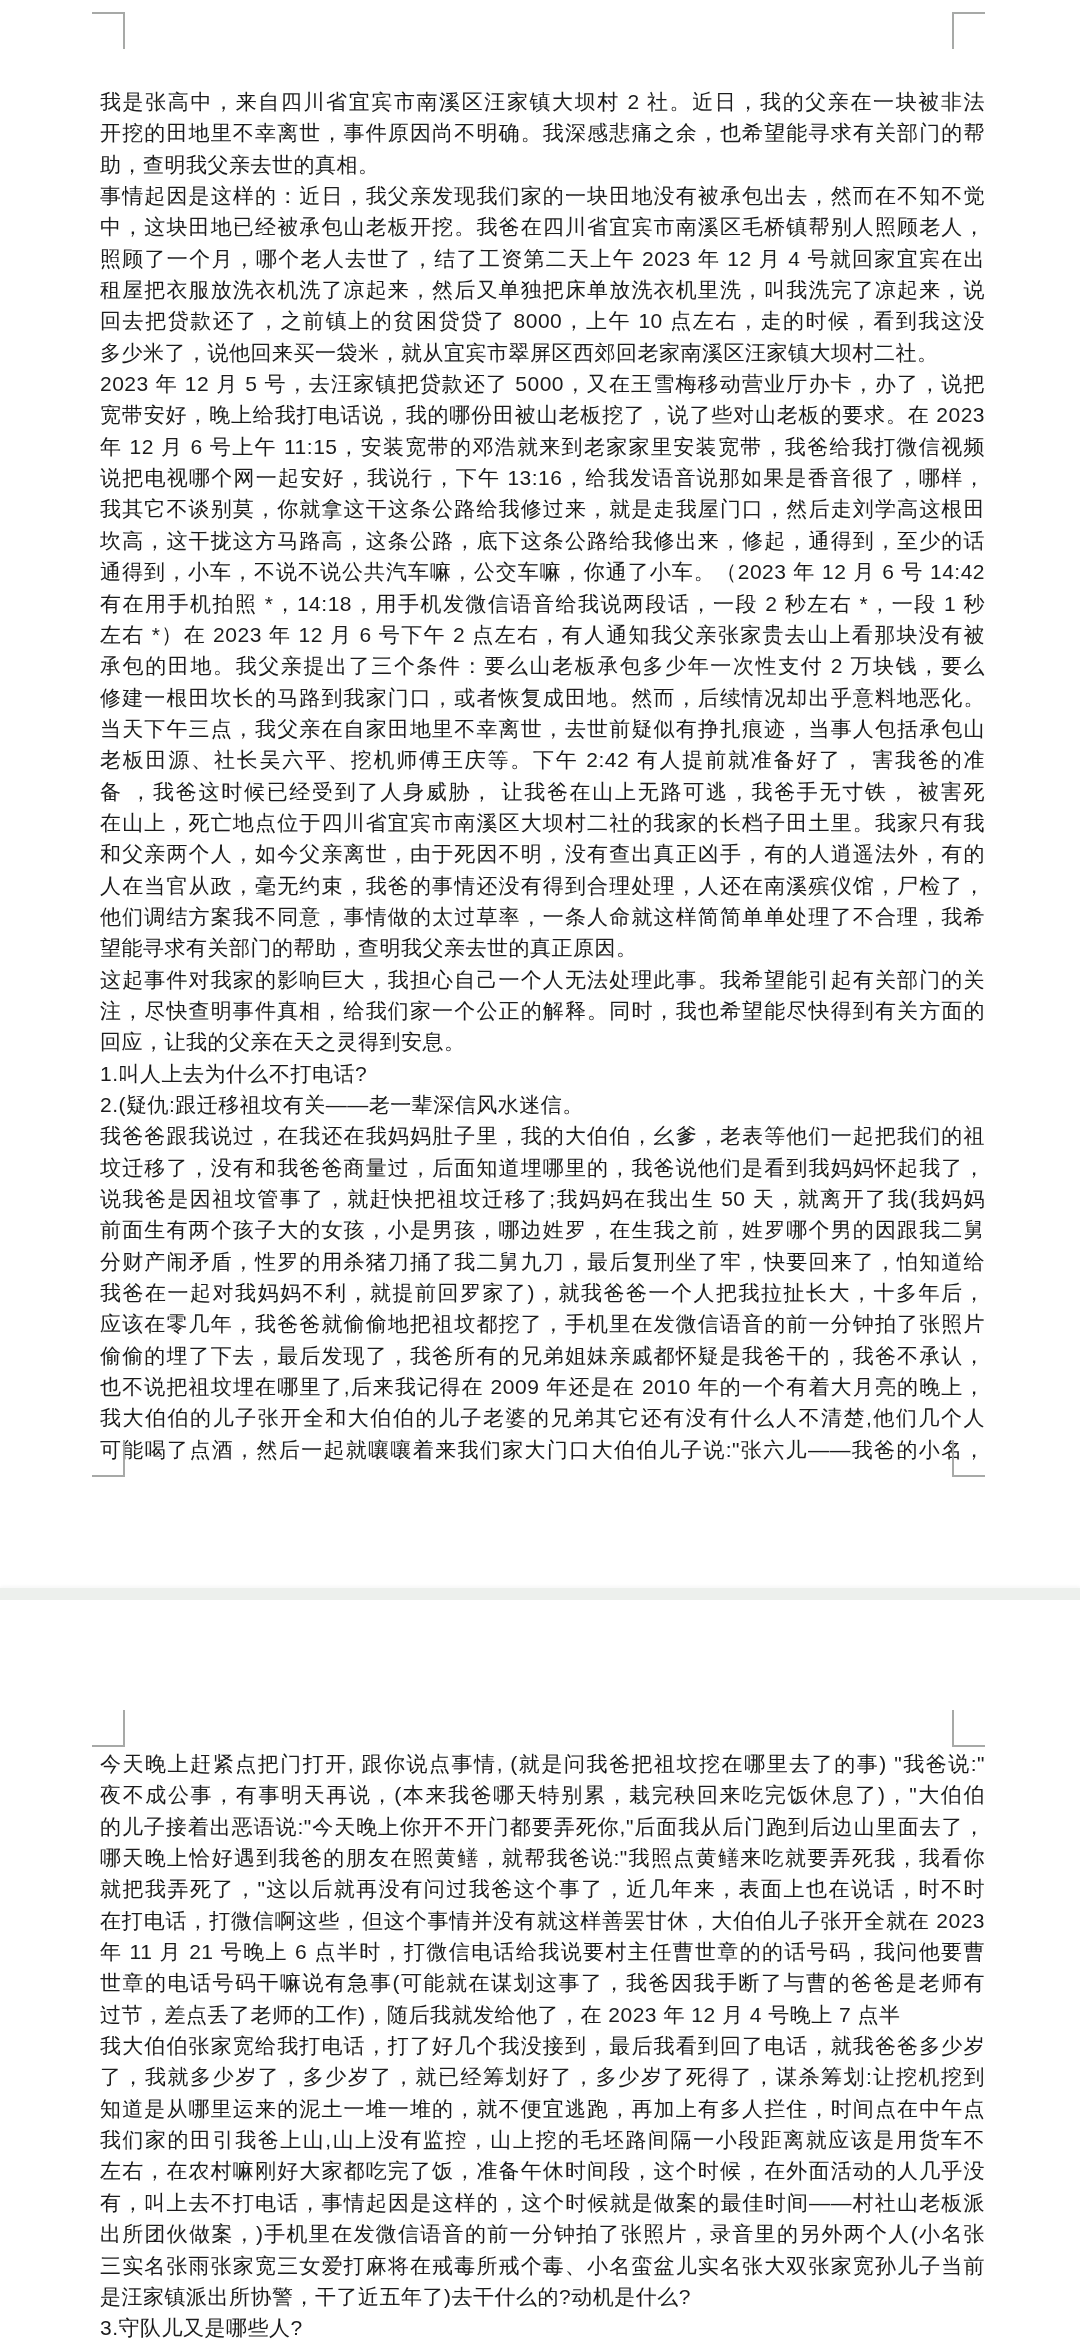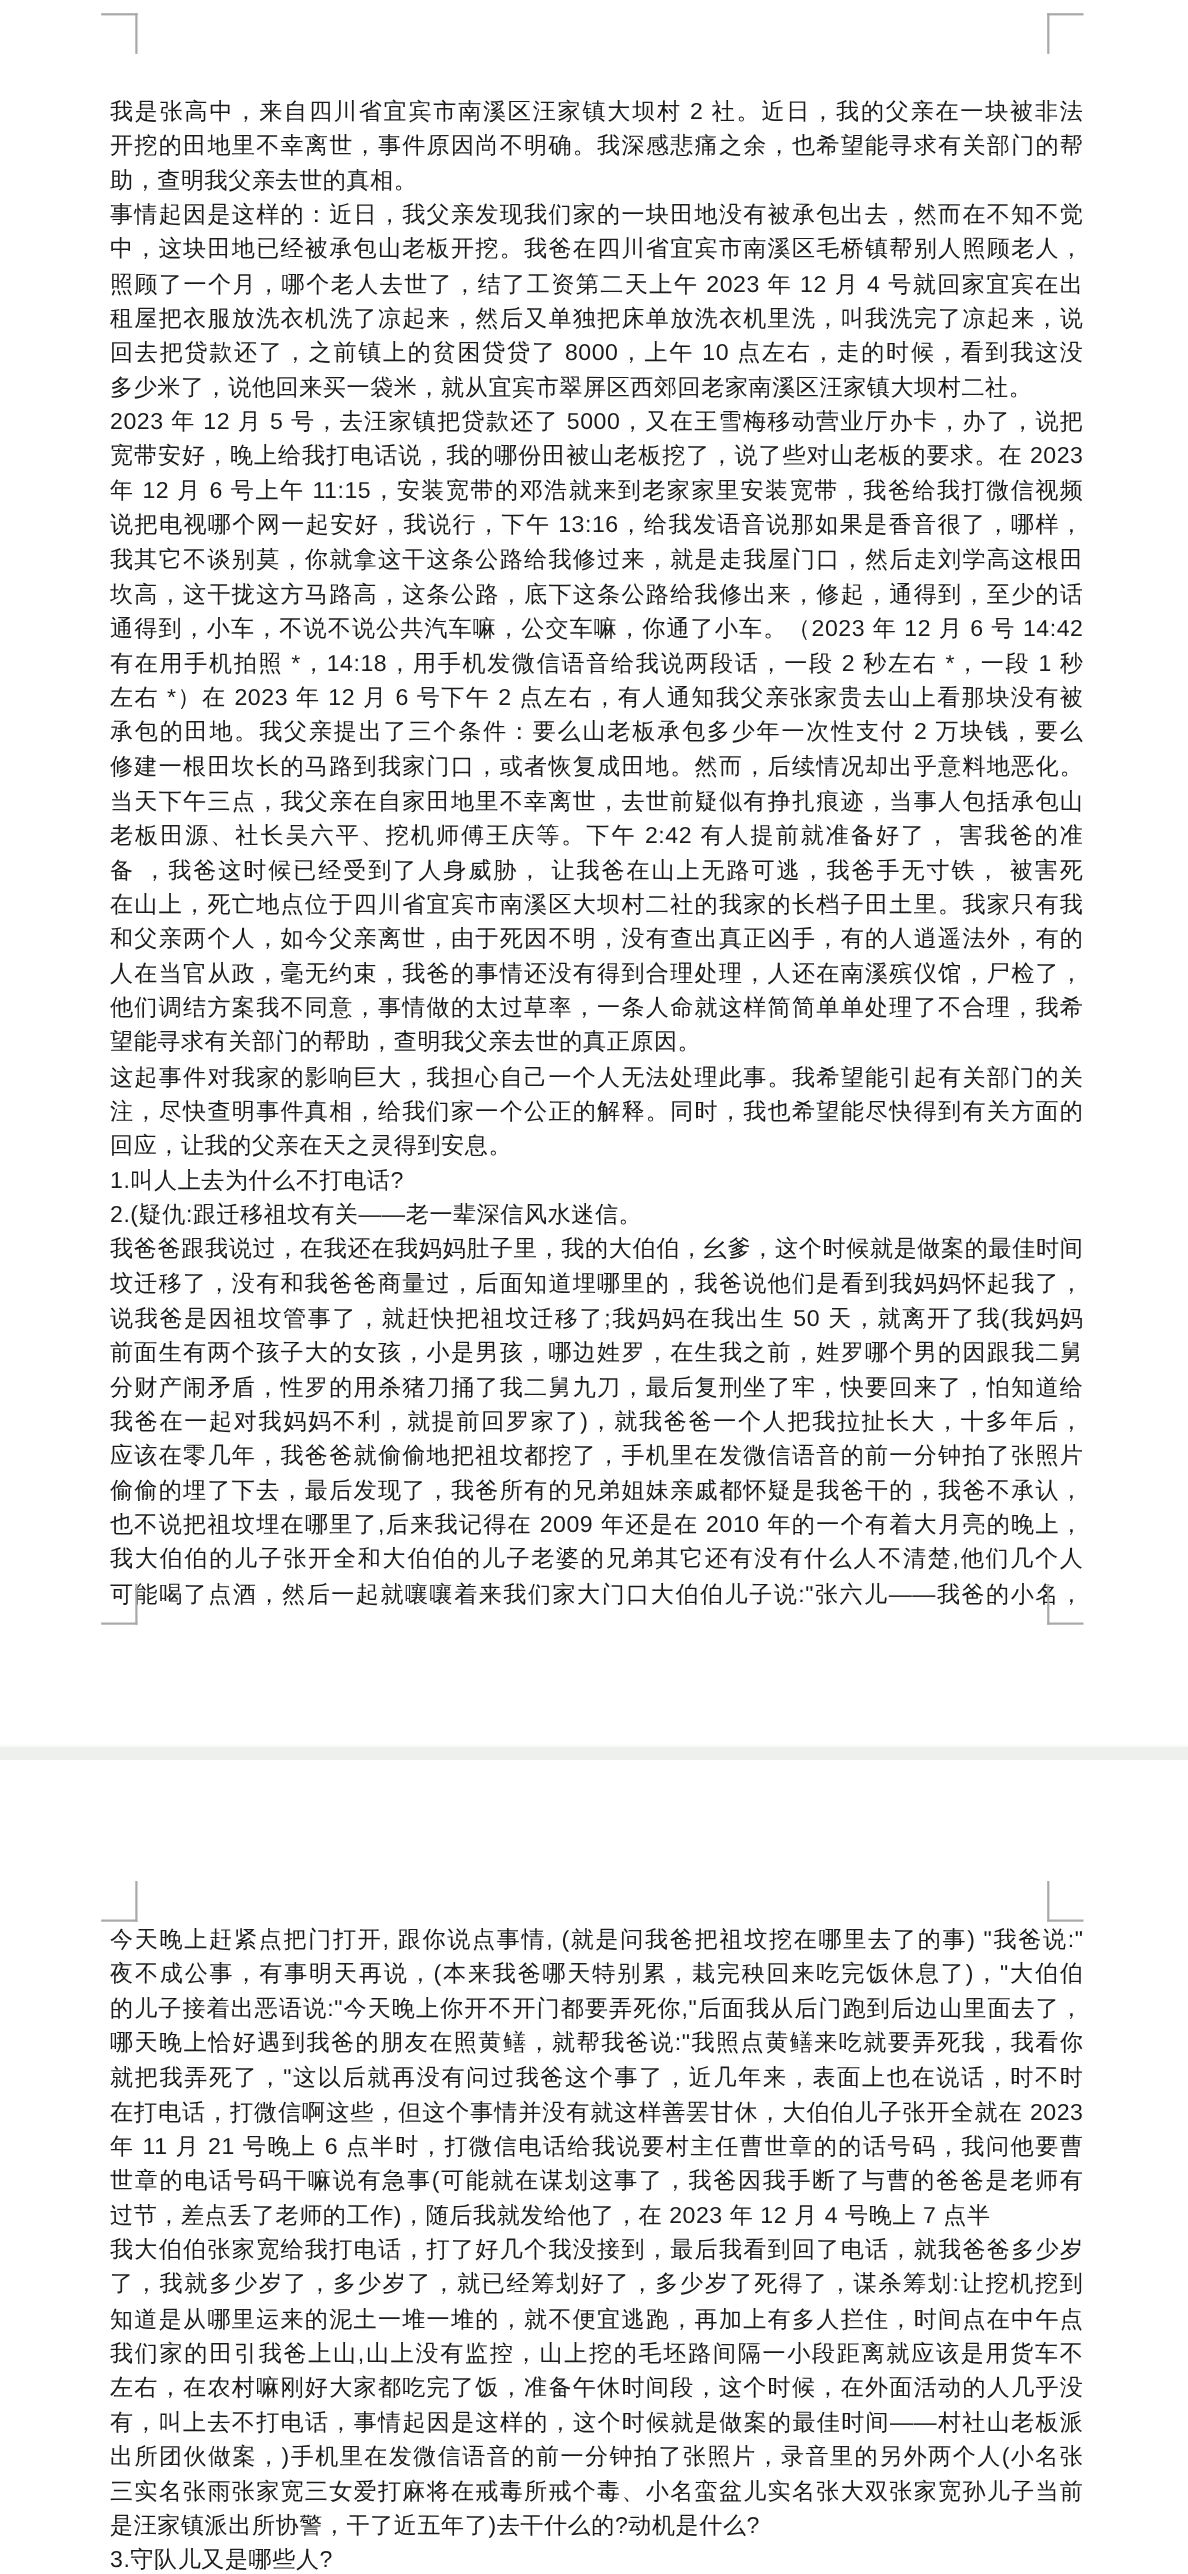--- a/index.html
+++ b/index.html
@@ -94,21 +94,21 @@
         <div class="doc-line full">在山上，死亡地点位于四川省宜宾市南溪区大坝村二社的我家的长档子田土里。我家只有我</div>
         <div class="doc-line full">和父亲两个人，如今父亲离世，由于死因不明，没有查出真正凶手，有的人逍遥法外，有的</div>
         <div class="doc-line full">人在当官从政，毫无约束，我爸的事情还没有得到合理处理，人还在南溪殡仪馆，尸检了，</div>
         <div class="doc-line full">他们调结方案我不同意，事情做的太过草率，一条人命就这样简简单单处理了不合理，我希</div>
         <div class="doc-line">望能寻求有关部门的帮助，查明我父亲去世的真正原因。</div>
         <div class="doc-line full">这起事件对我家的影响巨大，我担心自己一个人无法处理此事。我希望能引起有关部门的关</div>
         <div class="doc-line full">注，尽快查明事件真相，给我们家一个公正的解释。同时，我也希望能尽快得到有关方面的</div>
         <div class="doc-line">回应，让我的父亲在天之灵得到安息。</div>
         <div class="doc-line">1.叫人上去为什么不打电话?</div>
         <div class="doc-line">2.(疑仇:跟迁移祖坟有关——老一辈深信风水迷信。</div>
-        <div class="doc-line full">我爸爸跟我说过，在我还在我妈妈肚子里，我的大伯伯，幺爹，这个时候就是做案的最佳时间</div>
+        <div class="doc-line full">我爸爸跟我说过，在我还在我妈妈肚子里，我的大伯伯，幺爹，老表等他们一起把我们的祖</div>
         <div class="doc-line full">坟迁移了，没有和我爸爸商量过，后面知道埋哪里的，我爸说他们是看到我妈妈怀起我了，</div>
         <div class="doc-line full">说我爸是因祖坟管事了，就赶快把祖坟迁移了;我妈妈在我出生 50 天，就离开了我(我妈妈</div>
         <div class="doc-line full">前面生有两个孩子大的女孩，小是男孩，哪边姓罗，在生我之前，姓罗哪个男的因跟我二舅</div>
         <div class="doc-line full">分财产闹矛盾，性罗的用杀猪刀捅了我二舅九刀，最后复刑坐了牢，快要回来了，怕知道给</div>
         <div class="doc-line full">我爸在一起对我妈妈不利，就提前回罗家了)，就我爸爸一个人把我拉扯长大，十多年后，</div>
         <div class="doc-line full">应该在零几年，我爸爸就偷偷地把祖坟都挖了，手机里在发微信语音的前一分钟拍了张照片</div>
         <div class="doc-line full">偷偷的埋了下去，最后发现了，我爸所有的兄弟姐妹亲戚都怀疑是我爸干的，我爸不承认，</div>
         <div class="doc-line full">也不说把祖坟埋在哪里了,后来我记得在 2009 年还是在 2010 年的一个有着大月亮的晚上，</div>
         <div class="doc-line full">我大伯伯的儿子张开全和大伯伯的儿子老婆的兄弟其它还有没有什么人不清楚,他们几个人</div>
         <div class="doc-line full">可能喝了点酒，然后一起就嚷嚷着来我们家大门口大伯伯儿子说:"张六儿——我爸的小名，</div>

